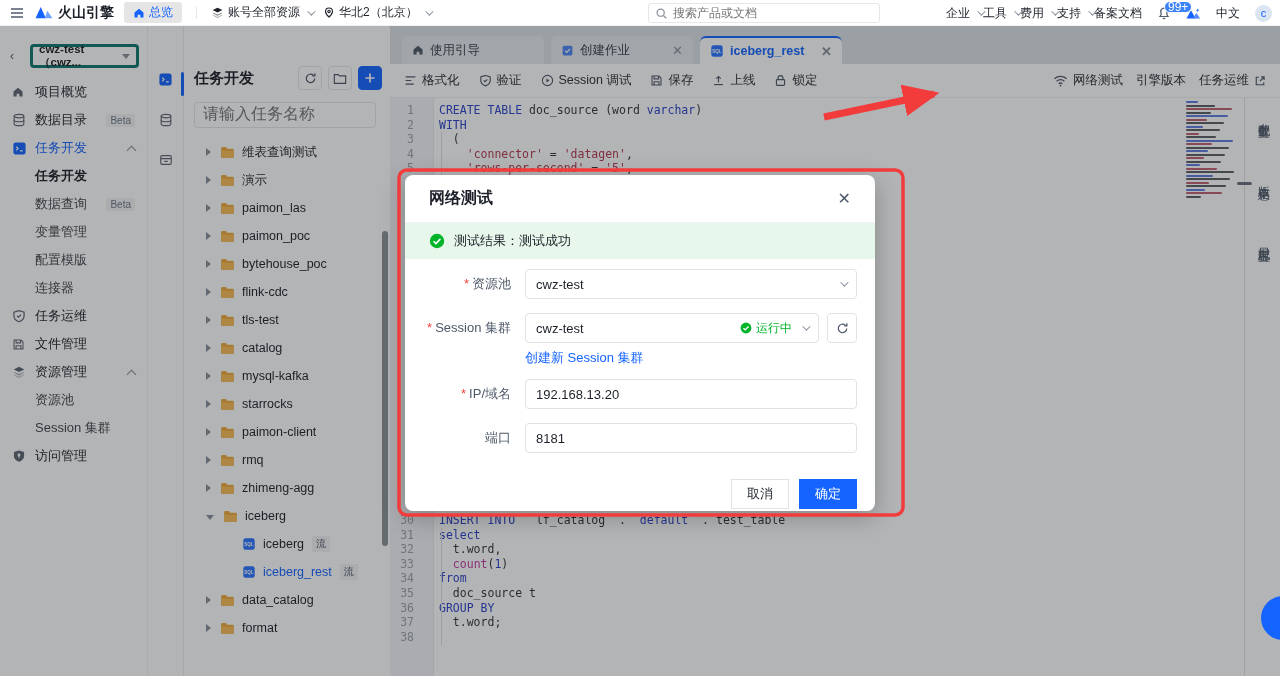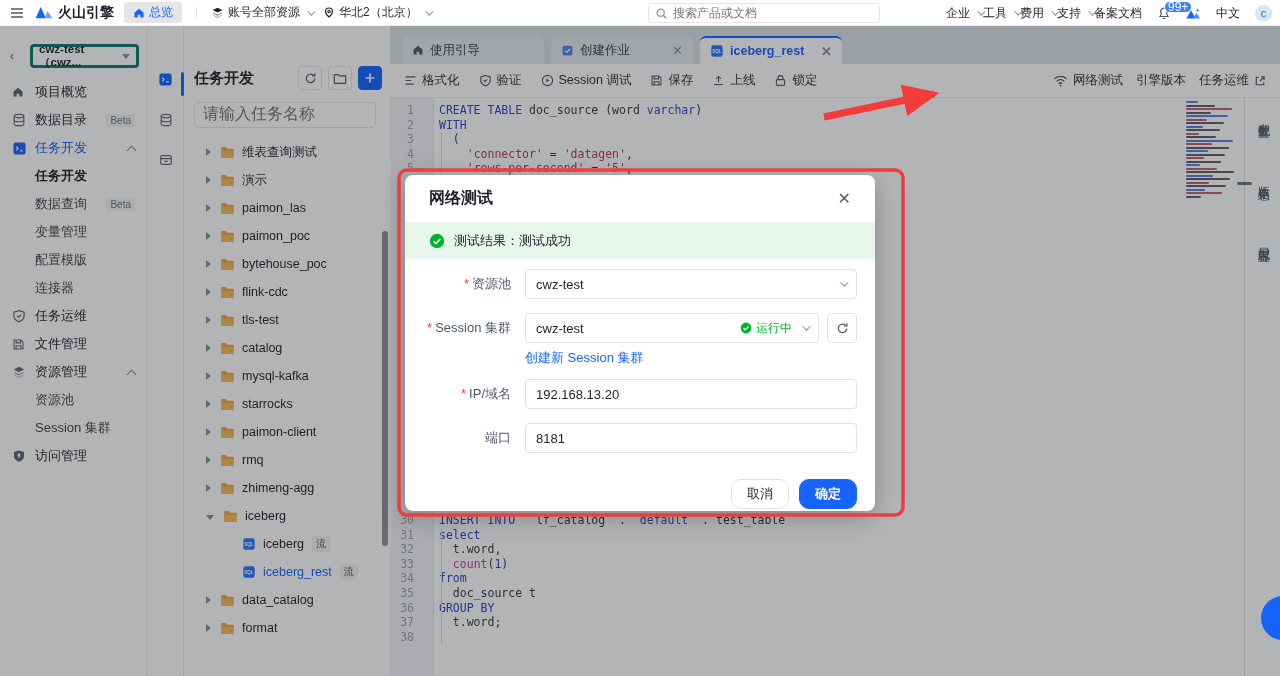--- a/index.html
+++ b/index.html
@@ -119,23 +119,23 @@
   .req { color:#f53f3f; margin-right:3px; }
   .m-ctrl { flex:1; display:flex; align-items:center; gap:8px; }
   .m-select, .m-input { height:30px; border:1px solid #e0e2e8; border-radius:4px; background:#fff; display:flex;
                         align-items:center; padding:0 10px; flex:1; color:#1d2129; }
   .m-input input { border:none; outline:none; font-size:13px; color:#1d2129; width:100%; font-family:inherit; background:transparent; }
   .sel-status { margin-left:auto; display:flex; align-items:center; gap:4px; color:#00b42a; font-size:12px; }
   .m-refresh { width:30px; height:30px; flex:none; border:1px solid #e0e2e8; border-radius:4px; display:flex;
                align-items:center; justify-content:center; color:#4e5969; background:#fff; cursor:pointer; }
   .m-link { color:#1664ff; font-size:13px; margin:-8px 0 12px 110px; cursor:pointer; }
   .modal-foot { display:flex; justify-content:flex-end; gap:10px; padding:12px 18px 0 0; }
-  .btn { height:30px; border-radius:10px; padding:0 15px; font-size:13px; display:flex; align-items:center; cursor:pointer; }
+  .btn { height:30px; border-radius:0; padding:0 15px; font-size:13px; display:flex; align-items:center; cursor:pointer; }
   .btn-default { border:1px solid #e0e2e8; background:#fff; color:#1d2129; }
-  .btn-primary { background:#1664ff; border:1px solid #1664ff; color:#fff;font-weight:bold; }
+  .btn-primary { background:#1664ff; border:1px solid #1664ff; color:#fff; }
 
   .annotations { position:absolute; top:0; left:0; width:1280px; height:676px; z-index:60; pointer-events:none; }
   .float-help { position:absolute; left:1261px; top:596px; width:44px; height:44px; border-radius:50%;
                 background:#1664ff; z-index:45; }
   .green-dot-icon svg { display:block; }
 </style>
 </head>
 <body>
 
 <header class="topnav">

